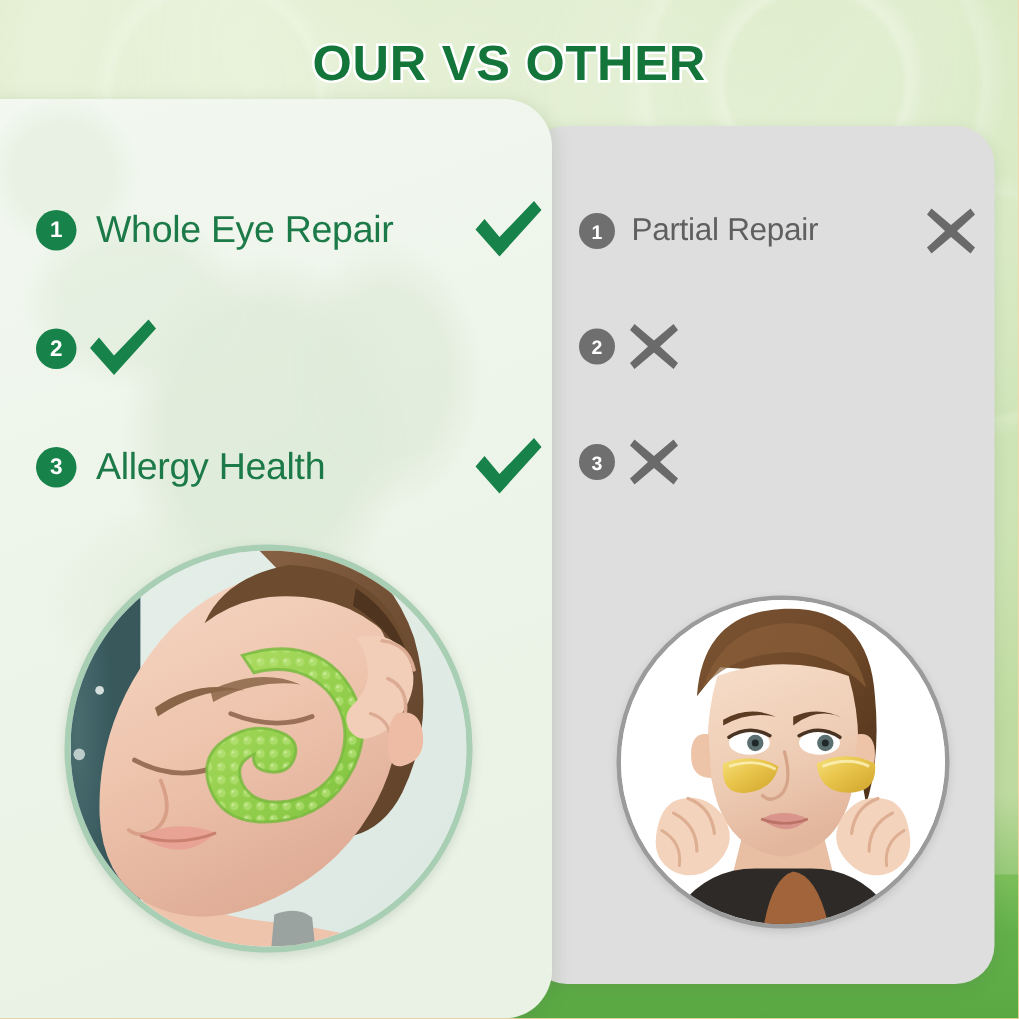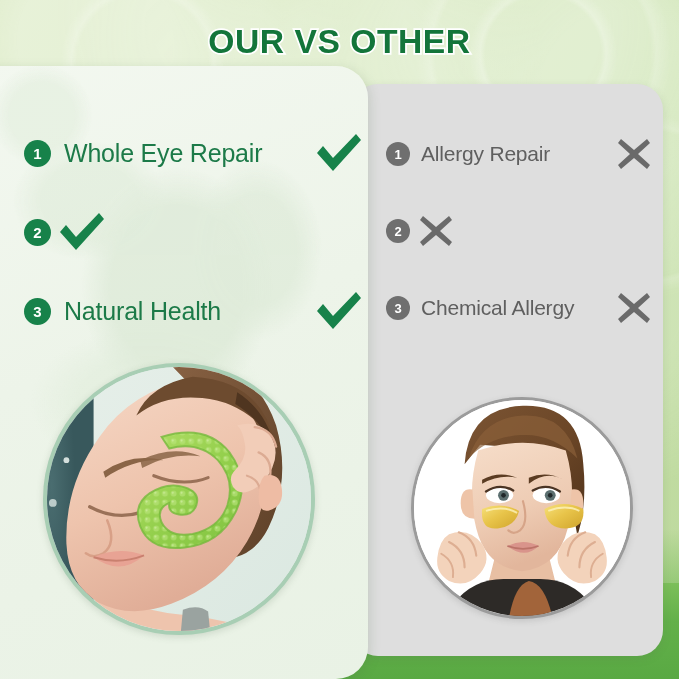--- a/index.html
+++ b/index.html
@@ -215,54 +215,53 @@
       <div class="num">2</div>
       <div class="mark">
         <svg viewBox="0 0 52 44">
             <path d="M5 22 L11 15 L21 27 L44 3 L49 9 L21 40 Z" fill="#17824a"></path>
           </svg>
       </div>
     </div>
 
     <div class="row">
       <div class="num">3</div>
-      <div class="label">Natural Health</div>
+      <div class="label">Allergy Health</div>
       <div class="mark">
         <svg viewBox="0 0 52 44">
             <path d="M5 22 L11 15 L21 27 L44 3 L49 9 L21 40 Z" fill="#17824a"></path>
           </svg>
       </div>
     </div>
 
   </div>
 
   <div class="rows rows-right">
 
     <div class="row">
       <div class="num">1</div>
-      <div class="label">Allergy Repair</div>
+      <div class="label">Partial Repair</div>
       <div class="mark">
         <svg viewBox="0 0 40 38">
           <path d="M7 4 L20 15 L33 4 L36 8 L24 19 L36 30 L33 34 L20 23 L7 34 L4 30 L16 19 L4 8 Z" fill="#6a6a6a"></path>
         </svg>
       </div>
     </div>
 
     <div class="row">
       <div class="num">2</div>
       <div class="mark">
         <svg viewBox="0 0 40 38">
           <path d="M7 4 L20 15 L33 4 L36 8 L24 19 L36 30 L33 34 L20 23 L7 34 L4 30 L16 19 L4 8 Z" fill="#6a6a6a"></path>
         </svg>
       </div>
     </div>
 
     <div class="row">
       <div class="num">3</div>
-      <div class="label">Chemical Allergy</div>
       <div class="mark">
         <svg viewBox="0 0 40 38">
           <path d="M7 4 L20 15 L33 4 L36 8 L24 19 L36 30 L33 34 L20 23 L7 34 L4 30 L16 19 L4 8 Z" fill="#6a6a6a"></path>
         </svg>
       </div>
     </div>
 
   </div>
 
   <div class="photo-left">

